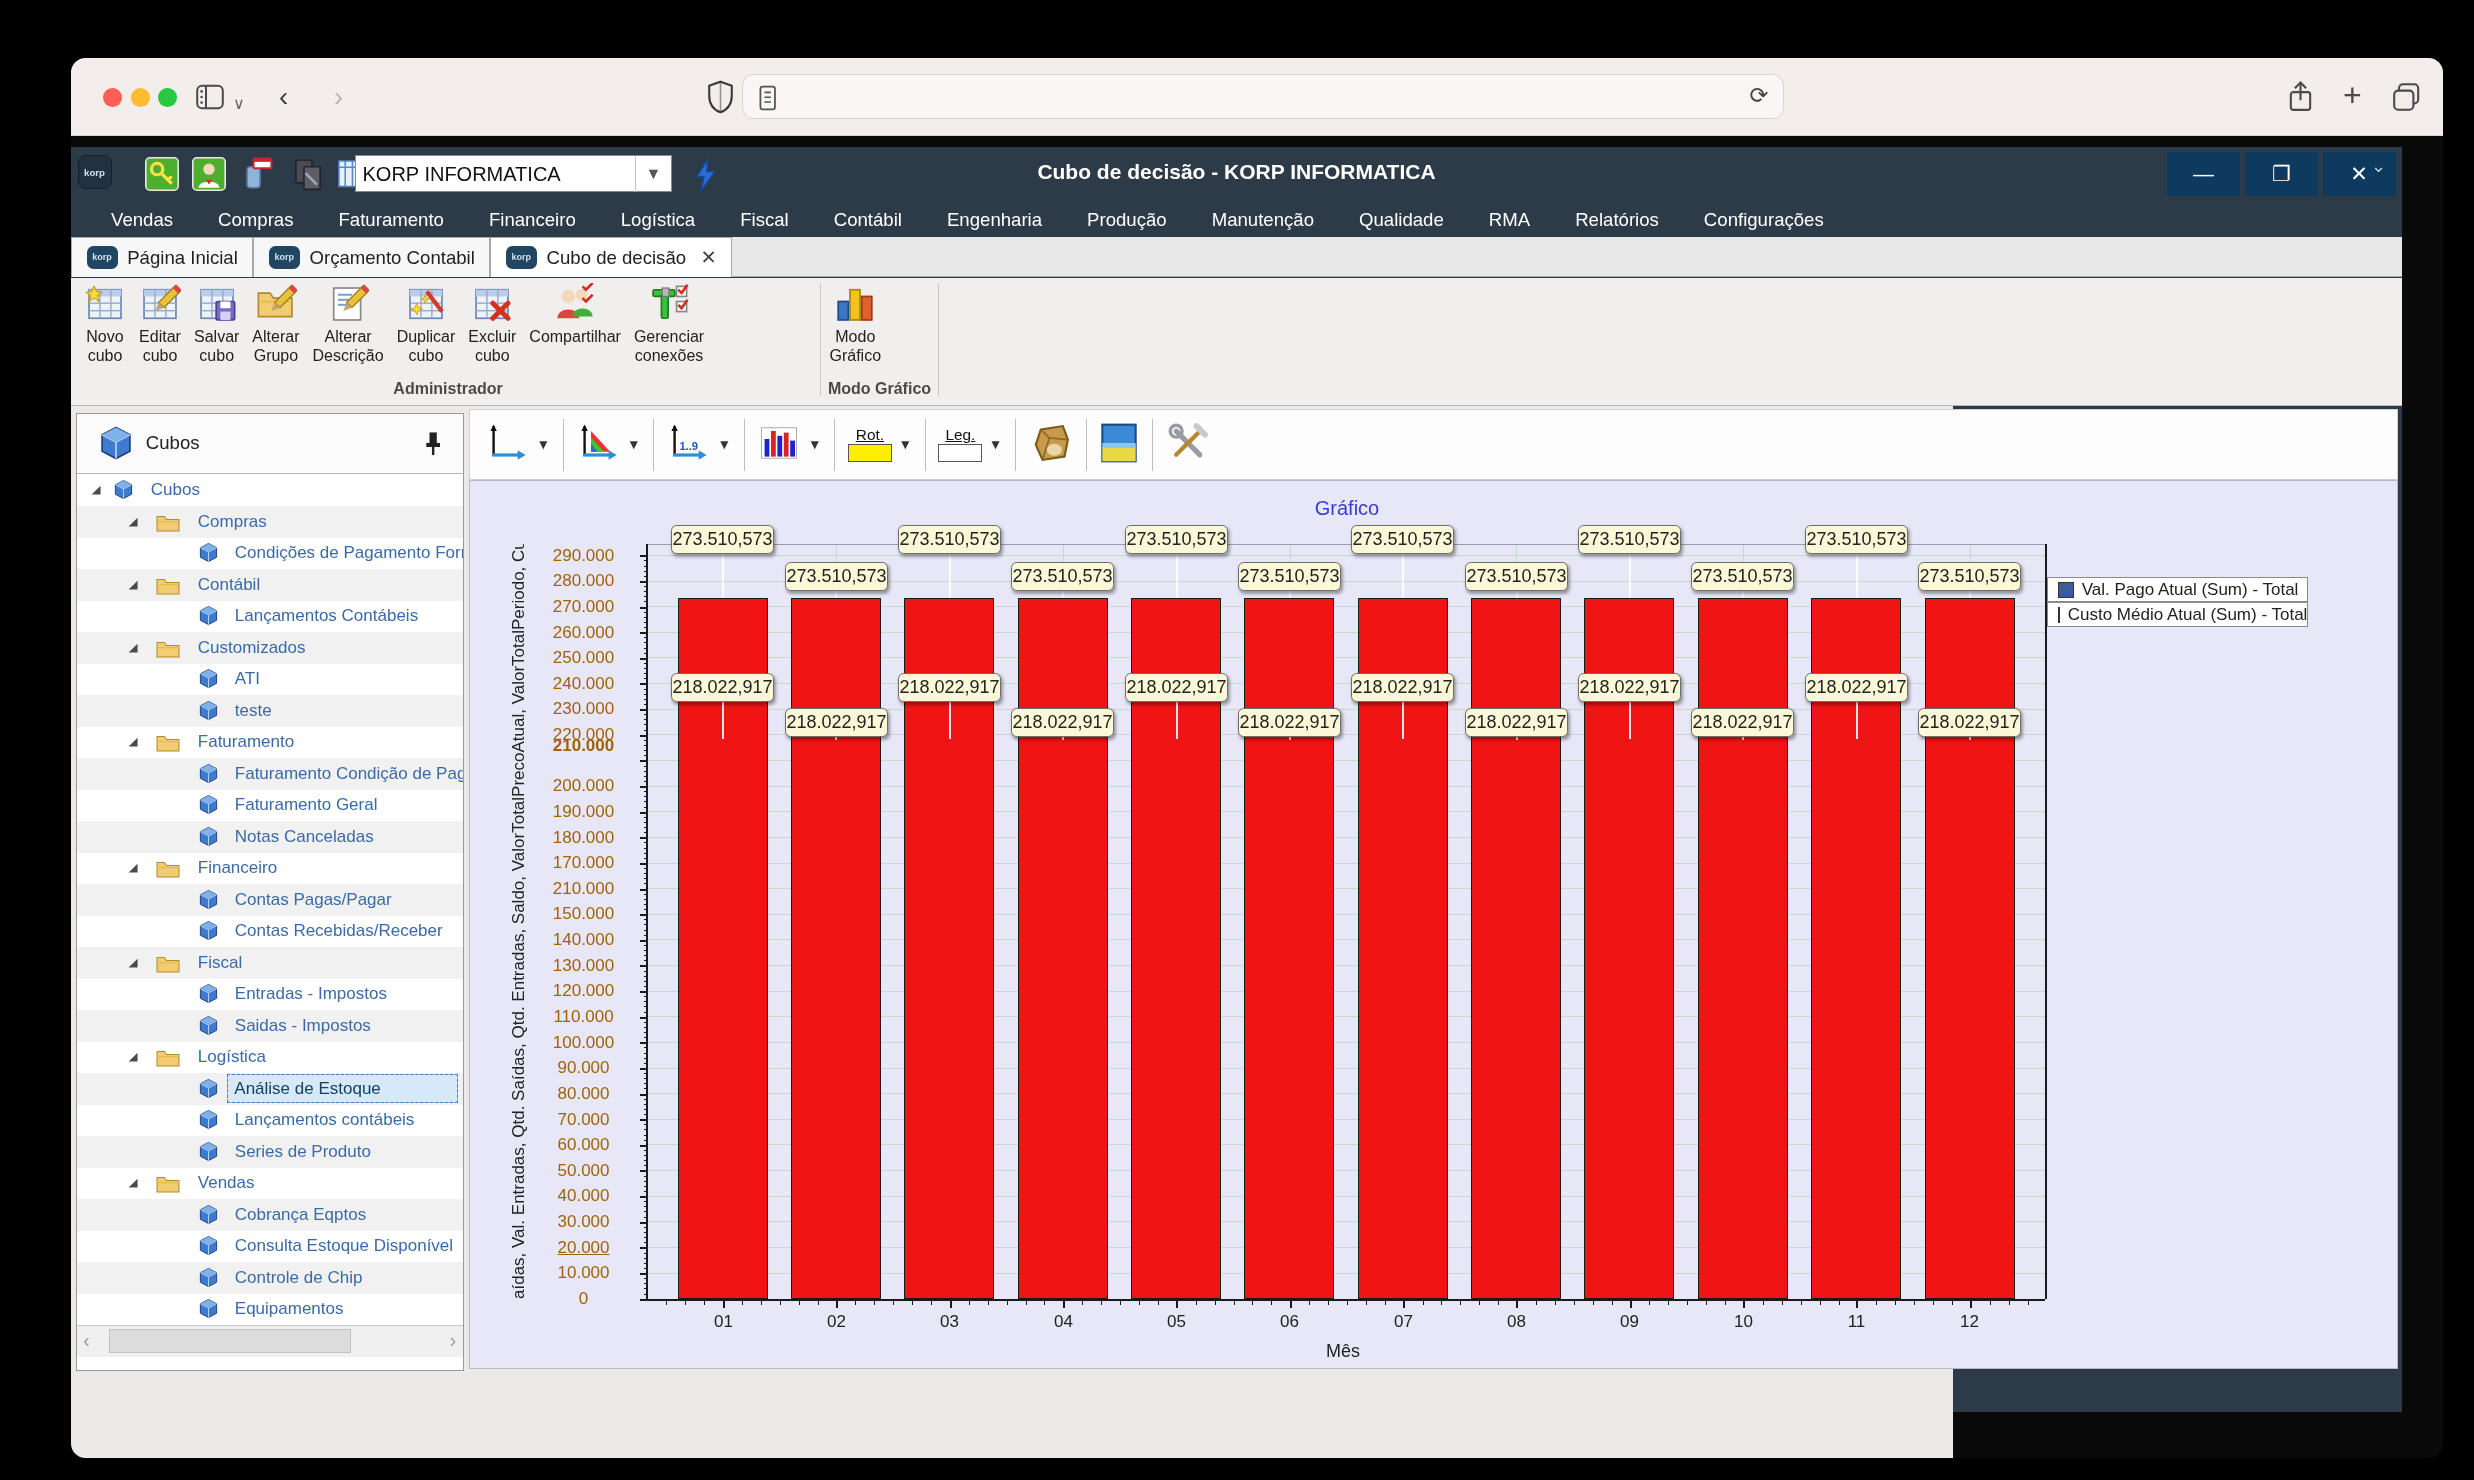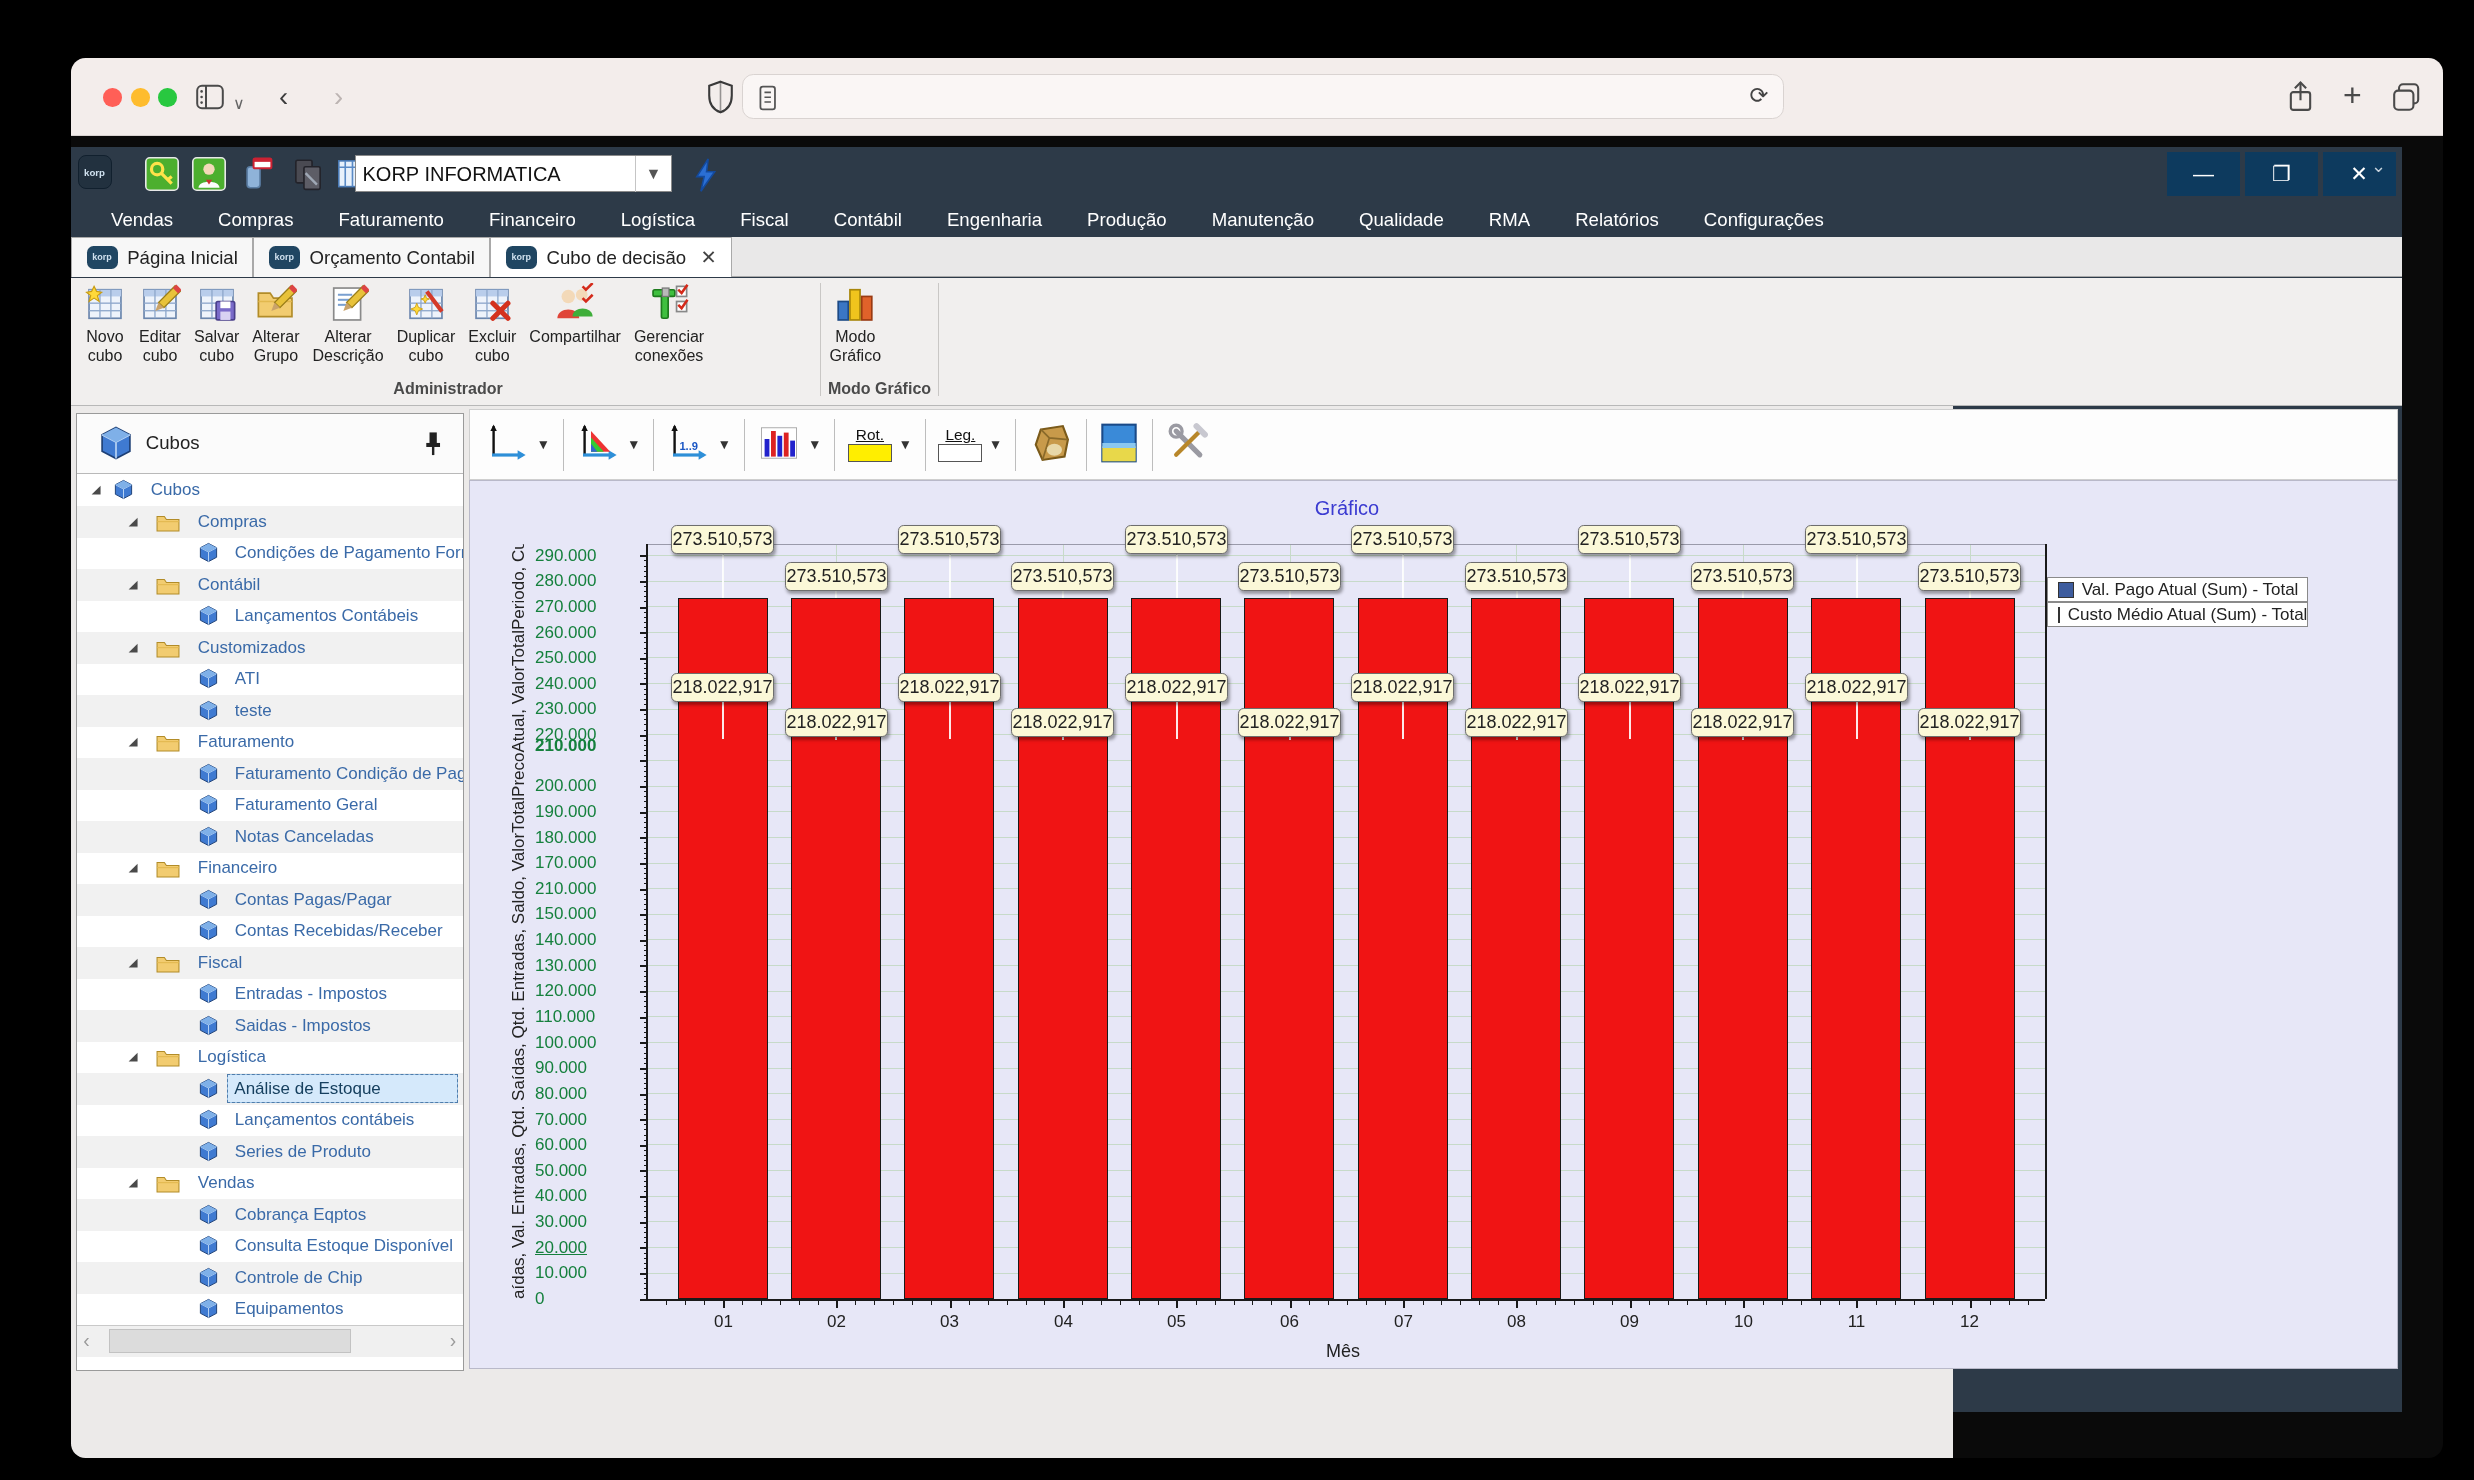--- a/index.html
+++ b/index.html
@@ -72,21 +72,21 @@
   .ct-dd { color:#333; font-size:13.7px; margin-left:6.5px; }
   .ct-sep { width:0.8px; height:52px; background:#bdbdbd; margin:0 8px; }
   .ct-txtic { display:flex; flex-direction:column; align-items:center; font-size:15.4px; color:#111; line-height:16px; }
   .ct-txtic .bar { width:44px; height:18px; border:0.8px solid #555; margin-top:1.6px; }
 
   #chart { position:absolute; left:0; top:74px; width:1929px; height:889px; background:#e7e7f7; border:0.8px solid #b9b9c9; overflow:hidden; }
   #chart-title { position:absolute; text-align:center; color:#3b3bd1; font-size:20px; }
   .gridh, .gridv { position:absolute; background:#c7dac9; }
   .axis { position:absolute; background:#1a1a1a; }
   .ytick { position:absolute; background:#1a1a1a; }
-  .ylab { position:absolute; text-align:left; font-size:17px; color:#15803d; width:97px; }
+  .ylab { position:absolute; text-align:center; font-size:17px; color:#a16207; width:97px; }
   .xlab { position:absolute; text-align:center; font-size:17px; color:#222; width:65px; }
   #xaxis-title { position:absolute; font-size:18px; color:#222; }
   #yaxis-title { position:absolute; font-size:17px; color:#222; white-space:nowrap; transform-origin:0 0; transform:rotate(-90deg); overflow:hidden; }
   .bar-rect { position:absolute; background:#f01414; border:1.6px solid #1a1a1a; }
   .dlabel { position:absolute; width:103px; height:29px; background:#fbf8d8; border:1.6px solid #6e6e6e; border-radius:5.7px;
             box-shadow:1.6px 2.4px 3.2px rgba(0,0,0,.35); font-size:18px; color:#222; text-align:center; line-height:26px; }
   .pointer { position:absolute; width:1.6px; background:rgba(255,255,255,.9); }
   .legend-box { position:absolute; width:261px; height:25px; background:#fff; border:1.6px solid #8a8a8a; display:flex; align-items:center; }
   .legend-box .sw { width:16px; height:16px; margin:0 8px 0 9.7px; border:0.8px solid #333; }
   .legend-box .ltxt { font-size:17px; color:#222; white-space:nowrap; }
@@ -193,20 +193,21 @@
         </div>
         <div id="combo">
           <span class="val">KORP INFORMATICA</span>
           <span class="dd">▼</span>
         </div>
         <div style="position:absolute;left:621px;top:9.7px">
           <svg width="27.5" height="36" viewBox="0 0 34 44">
               <path d="M20 2 L6 24 L15 24 L11 42 L28 18 L18 18 Z" fill="#2b6fd4" stroke="#134a9e" stroke-width="2"></path>
             </svg>
         </div>
+        <div id="title">Cubo de decisão - KORP INFORMATICA</div>
         <div class="winbtn" style="right:162px">—</div>
         <div class="winbtn" style="right:84px">❐</div>
         <div class="winbtn" style="right:6.5px">✕</div>
       </div>
 
       <div id="menubar">
           <div class="menu-item">Vendas</div>
           <div class="menu-item">Compras</div>
           <div class="menu-item">Faturamento</div>
           <div class="menu-item">Financeiro</div>

